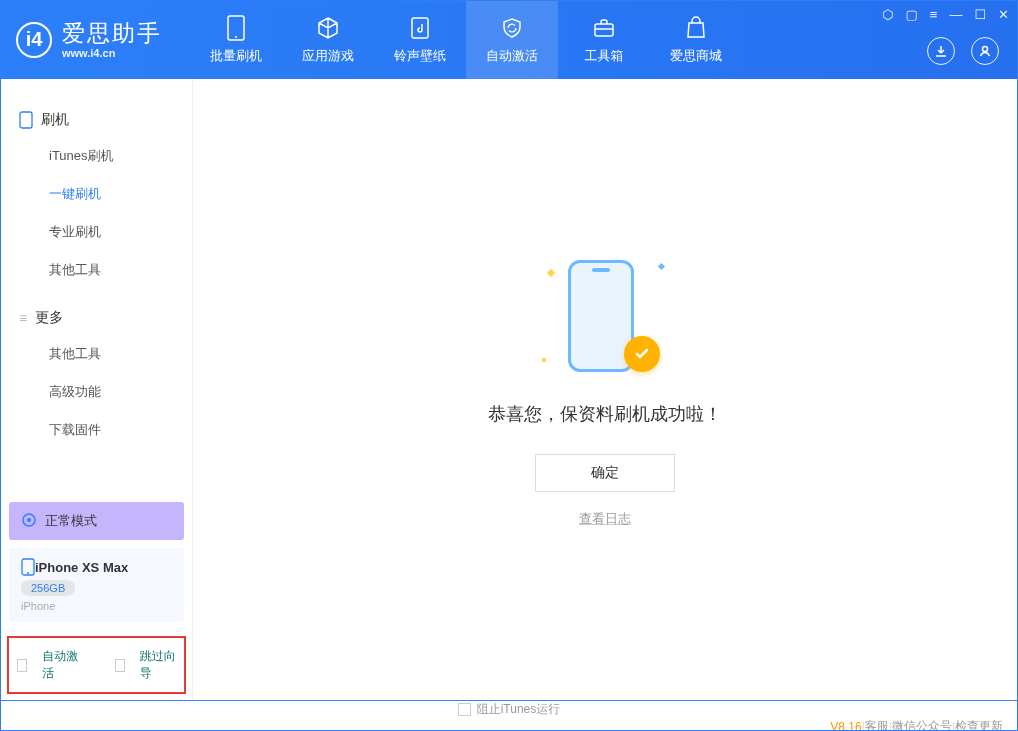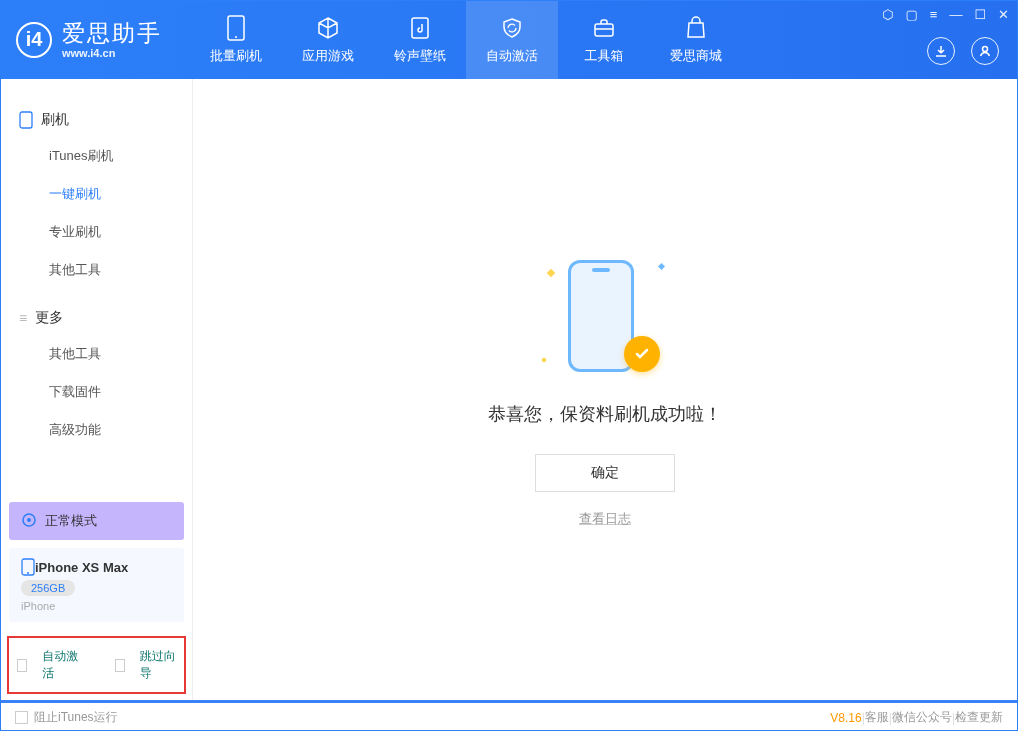--- a/index.html
+++ b/index.html
@@ -39,21 +39,21 @@
 .success-illus { width: 130px; height: 130px; position: relative; margin-bottom: 20px; }
 .phone-shape { position: absolute; left: 28px; top: 8px; width: 66px; height: 112px; border: 3px solid #6eb8ff; border-radius: 12px; background: #eaf4ff; }
 .phone-shape::before { content:""; position:absolute; left:50%; top:5px; width:18px; height:4px; background:#6eb8ff; border-radius:2px; transform:translateX(-50%);}
 .check-badge { position: absolute; right: 10px; bottom: 10px; width: 36px; height: 36px; background: #ffb300; border-radius: 50%; display: flex; align-items: center; justify-content: center; box-shadow: 0 2px 6px rgba(255,179,0,0.4); }
 .sparkle { position: absolute; width: 6px; height: 6px; background: #ffd54f; transform: rotate(45deg); }
 .s1 { top: 18px; left: 8px; } .s2 { bottom: 20px; left: 2px; width:4px; height:4px; } .s3 { top: 12px; right: 6px; width:5px; height:5px; background:#6eb8ff; }
 .success-text { font-size: 18px; color: #333; margin-bottom: 28px; }
 .ok-btn { width: 140px; height: 38px; border: 1px solid #ddd; background: #fff; font-size: 14px; color: #333; cursor: pointer; margin-bottom: 18px; }
 .log-link { font-size: 13px; color: #999; cursor: pointer; text-decoration: underline; text-decoration-color: #ccc; }
 
-.footer { height: 32px; border-top: 3px solid #3b82f6; display: flex; align-items: center; padding: 0 14px; font-size: 12px; color: #999; }
+.footer { height: 32px; border-top: 1px solid #3b82f6; display: flex; align-items: center; padding: 0 14px; font-size: 12px; color: #999; flex-direction: column; }
 .footer-left { display: flex; align-items: center; gap: 6px; }
 .footer-right { margin-left: auto; display: flex; align-items: center; }
 .vsep { color: #ddd; }
 .ver { color: #ff9800; }
 .flink { cursor: pointer; }
 </style>
 </head>
 <body>
 
 <div class="header">
@@ -154,22 +154,22 @@
     <div class="side-item">iTunes刷机</div>
     <div class="side-item active">一键刷机</div>
     <div class="side-item">专业刷机</div>
     <div class="side-item">其他工具</div>
 
     <div class="side-group-h" style="margin-top:12px">
       <span style="color:#bbb;font-size:14px">≡</span>
       <span>更多</span>
     </div>
     <div class="side-item">其他工具</div>
+    <div class="side-item">高级功能</div>
     <div class="side-item">下载固件</div>
-    <div class="side-item">高级功能</div>
 
     <div class="side-spacer"></div>
 
     <div class="mode-box">
       <svg width="16" height="16">
           <circle cx="8" cy="8" r="6" fill="none" stroke="#2d7ff9" stroke-width="1.5"></circle>
           <circle cx="8" cy="8" r="2" fill="#2d7ff9"></circle>
         </svg>
       <span>正常模式</span>
     </div>

